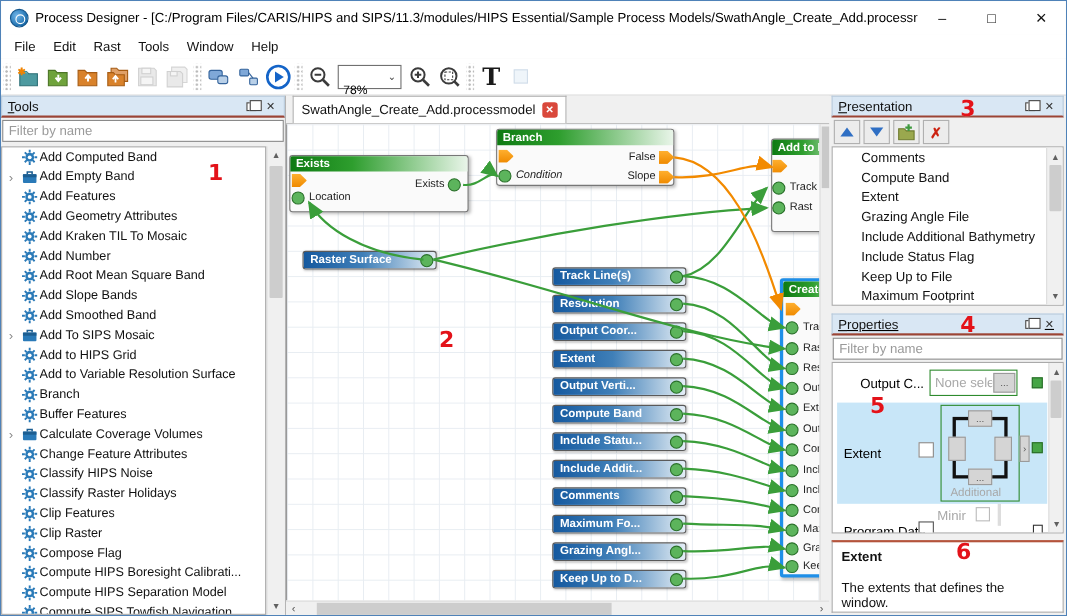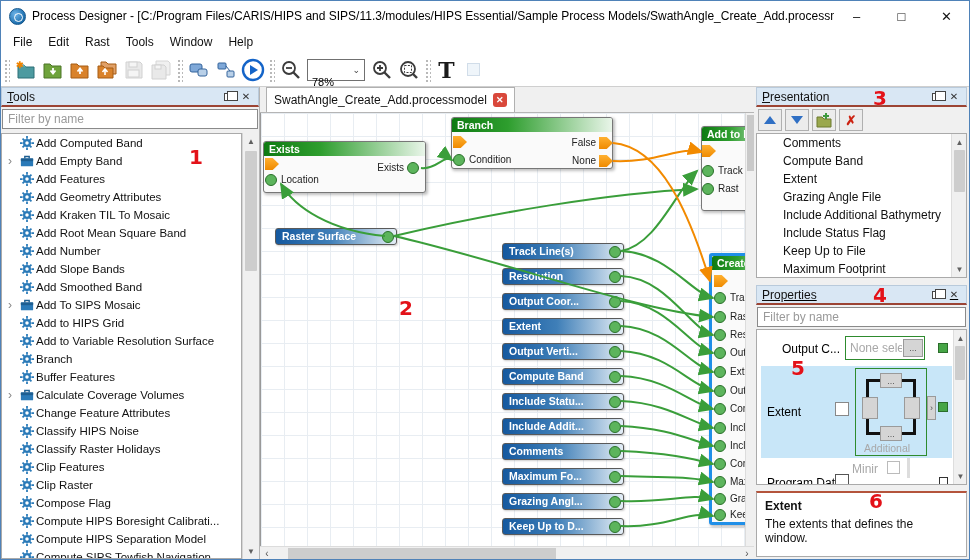--- a/index.html
+++ b/index.html
@@ -81,21 +81,21 @@
   .red-x{color:#cc2211;font-weight:bold;font-size:13px;}
   .pres-list{position:relative;background:#fff;border:1px solid #aaa;height:145px;overflow:hidden;}
   .pres-item{height:18px;line-height:18px;font-size:12px;color:#111;padding-left:26px;white-space:nowrap;}
   .plist-scroll{position:absolute;right:0;top:0;bottom:0;width:15px;background:#f0f0f0;border-left:1px solid #ddd;}
   .props-body{position:relative;background:#fff;border:1px solid #aaa;height:156px;overflow:hidden;font-size:12px;}
   .greenbox{border:1px solid #2e8b2e;}
   .gsq{position:absolute;width:10px;height:10px;background:#46a546;border:1px solid #2b6d2b;}
   .graybtn{background:#d5d5d5;border:1px solid #9a9a9a;color:#555;font-size:9px;display:flex;align-items:center;justify-content:center;}
   .desc-panel{background:#fff;border:1px solid #aaa;border-top:2px solid #b4543c;padding:6px 8px;height:66px;}
   .desc-title{font-size:12px;font-weight:bold;color:#111;}
-  .desc-text{font-size:12px;color:#111;margin-top:4px;}
+  .desc-text{font-size:12px;color:#111;margin-top:14px;}
   .ann{position:absolute;color:#e31219;font-weight:bold;font-size:20px;font-family:"DejaVu Sans",sans-serif;z-index:50;text-shadow:0 0 1px rgba(255,255,255,.6);}
 </style>
 </head>
 <body>
 
 <div class="window">
 
   <div class="titlebar">
     <div class="app-icon"></div>
     <div class="title-text">Process Designer - [C:/Program Files/CARIS/HIPS and SIPS/11.3/modules/HIPS Essential/Sample Process Models/SwathAngle_Create_Add.processmo...</div>
@@ -291,34 +291,34 @@
             <span class="chev"></span>
             <span class="tico">
               <svg width="14" height="14" viewBox="0 0 16 16">
                 <g fill="#2a7ab8">
                   <path d="M7 0h2v3H7zM7 13h2v3H7zM0 7h3v2H0zM13 7h3v2h-3zM2.2 3.6l1.4-1.4 2.1 2.1-1.4 1.4zM10.3 11.7l1.4-1.4 2.1 2.1-1.4 1.4zM3.6 13.8l-1.4-1.4 2.1-2.1 1.4 1.4zM11.7 5.7l-1.4-1.4 2.1-2.1 1.4 1.4z"></path>
                   <circle cx="8" cy="8" r="4.6"></circle>
                 </g>
                 <circle cx="8" cy="8" r="2" fill="#fff"></circle>
               </svg>
             </span>
+            <span class="tlabel">Add Number</span>
+          </div>
+          <div class="trow">
+            <span class="chev"></span>
+            <span class="tico">
+              <svg width="14" height="14" viewBox="0 0 16 16">
+                <g fill="#2a7ab8">
+                  <path d="M7 0h2v3H7zM7 13h2v3H7zM0 7h3v2H0zM13 7h3v2h-3zM2.2 3.6l1.4-1.4 2.1 2.1-1.4 1.4zM10.3 11.7l1.4-1.4 2.1 2.1-1.4 1.4zM3.6 13.8l-1.4-1.4 2.1-2.1 1.4 1.4zM11.7 5.7l-1.4-1.4 2.1-2.1 1.4 1.4z"></path>
+                  <circle cx="8" cy="8" r="4.6"></circle>
+                </g>
+                <circle cx="8" cy="8" r="2" fill="#fff"></circle>
+              </svg>
+            </span>
             <span class="tlabel">Add Root Mean Square Band</span>
-          </div>
-          <div class="trow">
-            <span class="chev"></span>
-            <span class="tico">
-              <svg width="14" height="14" viewBox="0 0 16 16">
-                <g fill="#2a7ab8">
-                  <path d="M7 0h2v3H7zM7 13h2v3H7zM0 7h3v2H0zM13 7h3v2h-3zM2.2 3.6l1.4-1.4 2.1 2.1-1.4 1.4zM10.3 11.7l1.4-1.4 2.1 2.1-1.4 1.4zM3.6 13.8l-1.4-1.4 2.1-2.1 1.4 1.4zM11.7 5.7l-1.4-1.4 2.1-2.1 1.4 1.4z"></path>
-                  <circle cx="8" cy="8" r="4.6"></circle>
-                </g>
-                <circle cx="8" cy="8" r="2" fill="#fff"></circle>
-              </svg>
-            </span>
-            <span class="tlabel">Add Number</span>
           </div>
           <div class="trow">
             <span class="chev"></span>
             <span class="tico">
               <svg width="14" height="14" viewBox="0 0 16 16">
                 <g fill="#2a7ab8">
                   <path d="M7 0h2v3H7zM7 13h2v3H7zM0 7h3v2H0zM13 7h3v2h-3zM2.2 3.6l1.4-1.4 2.1 2.1-1.4 1.4zM10.3 11.7l1.4-1.4 2.1 2.1-1.4 1.4zM3.6 13.8l-1.4-1.4 2.1-2.1 1.4 1.4zM11.7 5.7l-1.4-1.4 2.1-2.1 1.4 1.4z"></path>
                   <circle cx="8" cy="8" r="4.6"></circle>
                 </g>
                 <circle cx="8" cy="8" r="2" fill="#fff"></circle>
@@ -600,25 +600,25 @@
             <path d="M352,48 C396.5,50 418.75,33 441,39" fill="none" stroke="#f28a00" stroke-width="2" marker-end="url(#ao)"></path>
             <path d="M352,30 C400,34 428,100 449,168" fill="none" stroke="#f28a00" stroke-width="2" marker-end="url(#ao)"></path>
           </svg>
           <div class="ppent" style="left: 4px; top: 45px;"></div>
           <div class="pcirc" style="left: 4px; top: 61px;"></div>
           <span class="plabel" style="top: 61px; left: 20px;">Location</span>
           <div class="pcirc" style="left: 146px; top: 49px;"></div>
           <span class="plabel" style="top: 49px; right: 341px;">Exists</span>
           <div class="ppent" style="left: 192px; top: 23px;"></div>
           <div class="pcirc" style="left: 192px; top: 41px;"></div>
-          <span class="plabel" style="top: 41px; left: 208px;">Condition</span>
+          <span class="plabel" style="top: 41px; left: 208px; font-style: italic;">Condition</span>
           <div class="ppent" style="left: 338px; top: 24px;"></div>
           <span class="plabel" style="top: 24px; right: 149px;">False</span>
           <div class="ppent" style="left: 338px; top: 42px;"></div>
-          <span class="plabel" style="top: 42px; right: 149px;">None</span>
+          <span class="plabel" style="top: 42px; right: 149px;">Slope</span>
           <div class="ppent" style="left: 441px; top: 32px;"></div>
           <div class="pcirc" style="left: 441px; top: 52px;"></div>
           <span class="plabel" style="top: 52px; left: 457px;">Track</span>
           <div class="pcirc" style="left: 441px; top: 70px;"></div>
           <span class="plabel" style="top: 70px; left: 457px;">Rast</span>
           <div class="ppent" style="left: 453px; top: 162px;"></div>
           <div class="pcirc" style="left: 453px; top: 179px;"></div>
           <span class="plabel" style="top: 179px; left: 469px;">Track</span>
           <div class="pcirc" style="left: 453px; top: 198px;"></div>
           <span class="plabel" style="top: 198px; left: 469px;">Rast</span>

